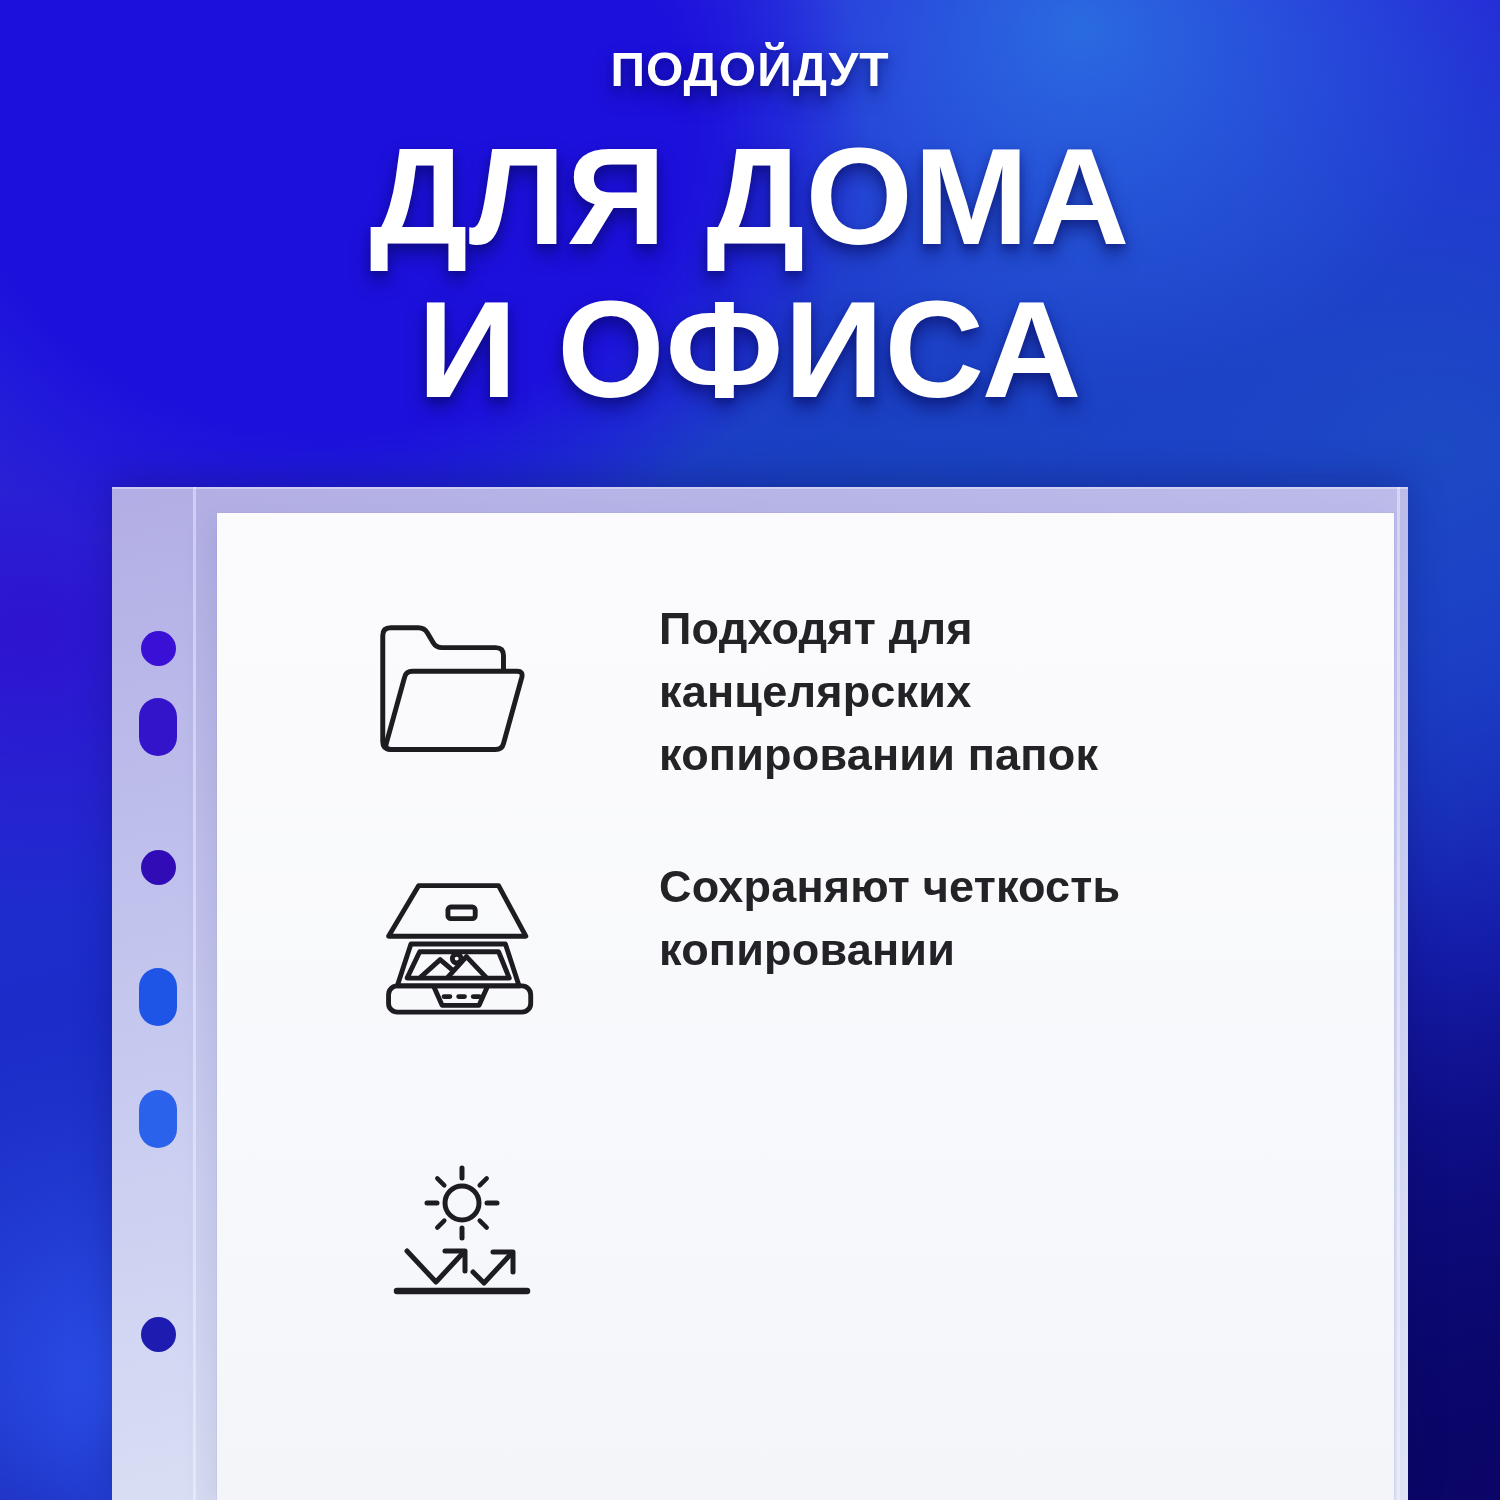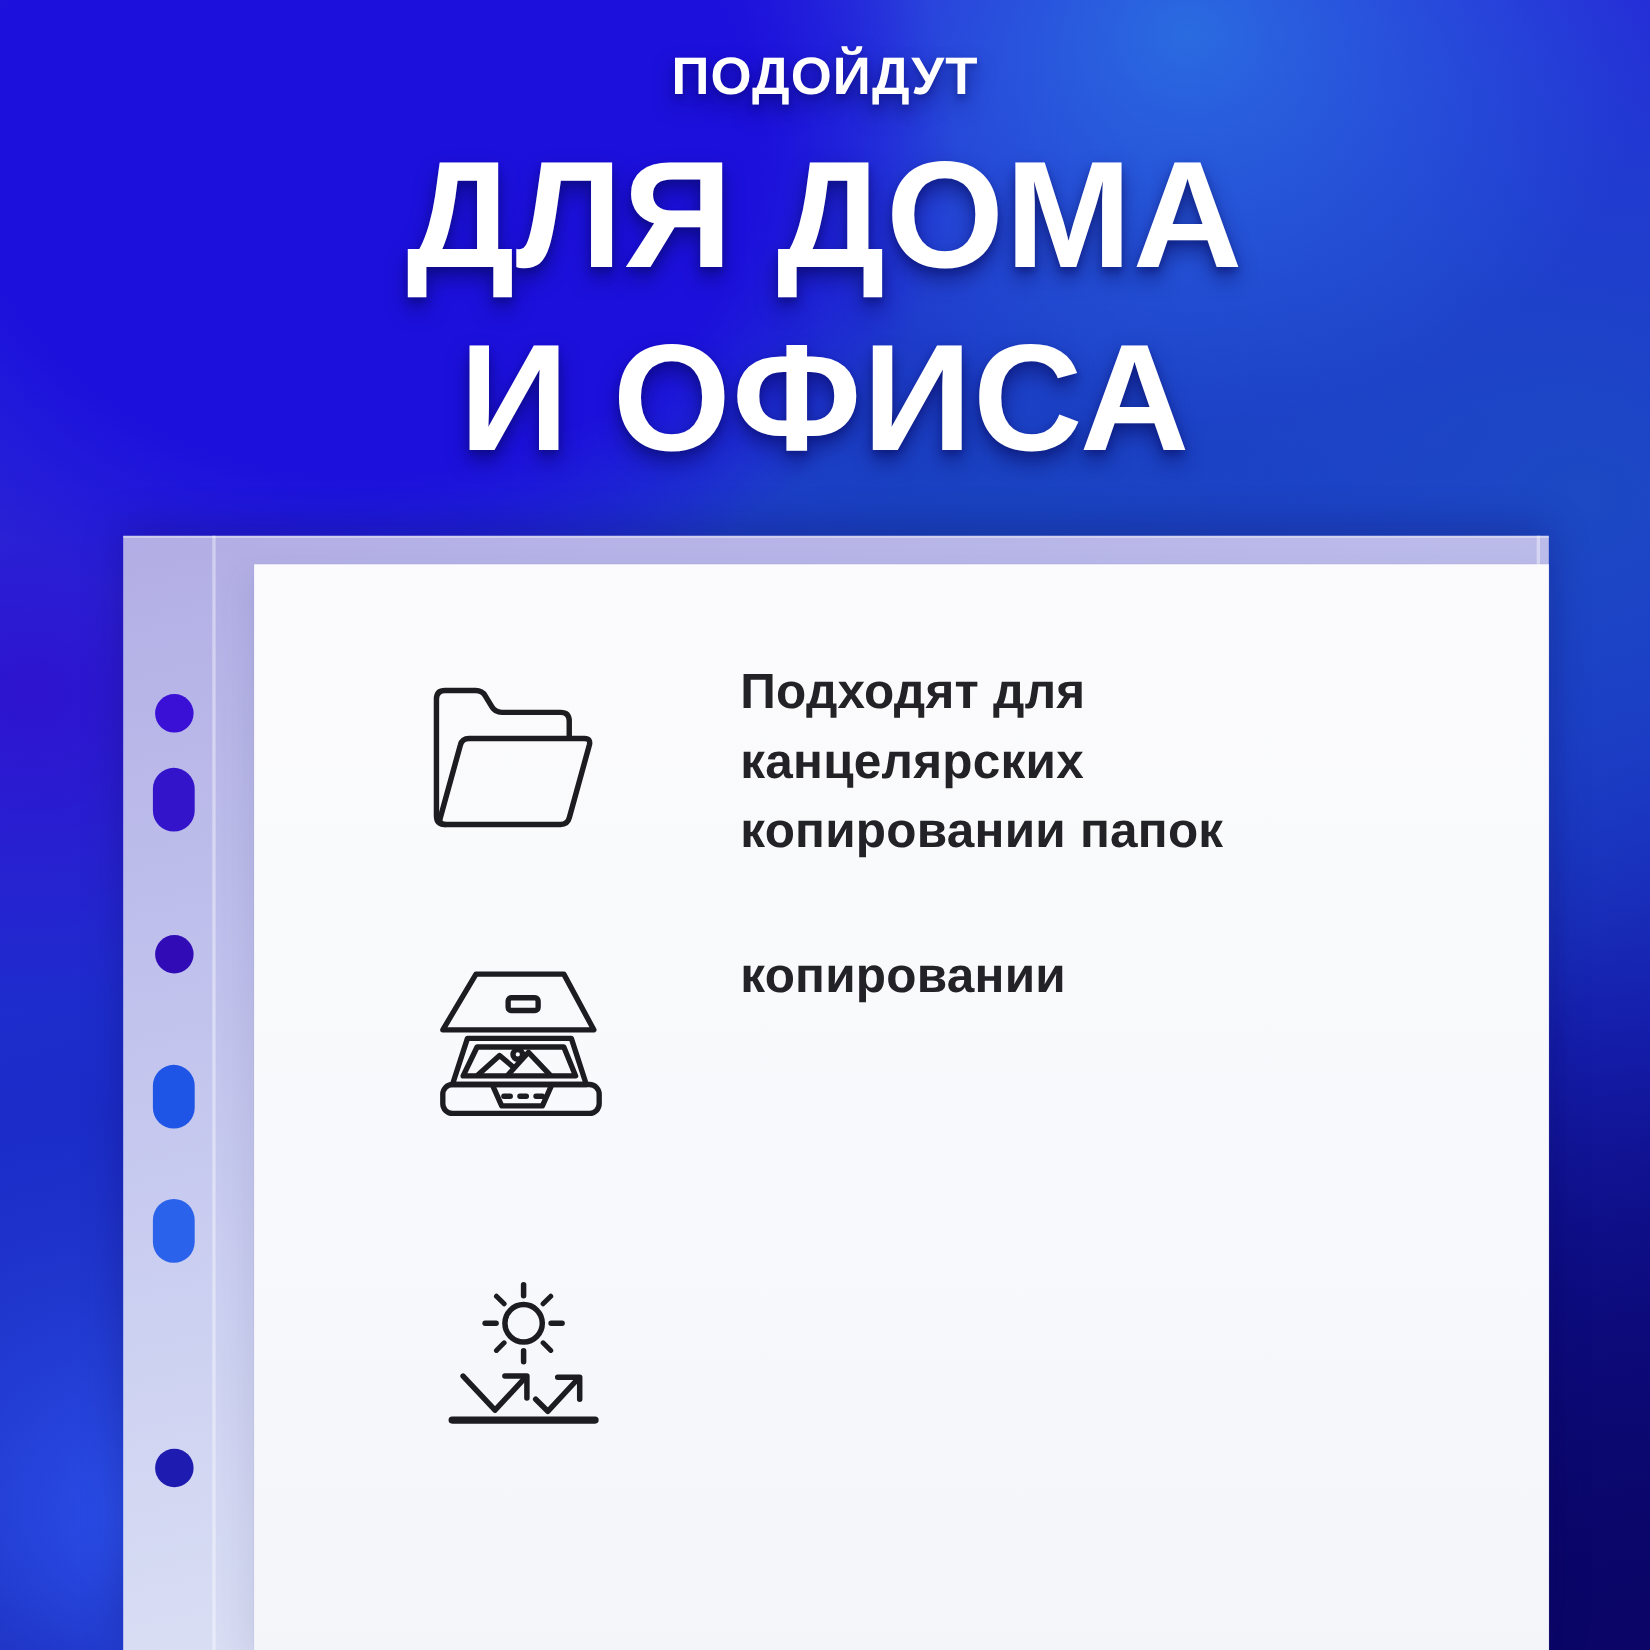--- a/index.html
+++ b/index.html
@@ -16,21 +16,21 @@
       radial-gradient(50% 45% at 100% 100%,#0a0566 0%, rgba(10,5,102,0) 80%),
       linear-gradient(165deg,#2b1fd8 0%,#2430da 30%,#1b2cc8 55%,#101294 80%,#0a0870 100%);
   }
 
   
   .headline{position:absolute;left:0;right:0;top:18px;text-align:center;color:#fff;
     font-weight:700;letter-spacing:1px;
     text-shadow:0 10px 18px rgba(8,10,90,.55),0 4px 6px rgba(8,10,90,.30);}
   .headline .h1{font-size:48px;line-height:104px;}
   .headline .h2{font-size:138px;line-height:148px;}
-  .headline .h3{font-size:138px;line-height:158px;margin-top:13px;}
+  .headline .h3{font-size:138px;line-height:158px;margin-top:0;}
 
   
   .pocket{position:absolute;left:112px;top:487px;width:1296px;height:1013px;
     background:linear-gradient(168deg,#b2aee5 0%,#bfc0ec 30%,#ccd0f1 55%,#d9def4 80%,#e0e4f6 100%);
     box-shadow:inset 0 2px 0 rgba(255,255,255,.35),0 -8px 34px rgba(15,8,80,.28);}
   .seam{position:absolute;top:0;bottom:0;width:3px;background:rgba(255,255,255,.40);}
   .seam-left{left:81px;}
   .seam-right{left:1285px;}
 
   
@@ -38,21 +38,21 @@
   .shape-circle{width:35px;height:35px;border-radius:50%;}
   .shape-oblong{width:38px;height:58px;border-radius:19px;}
   .hole-1{left:29px;top:144px;}
   .hole-2{left:27px;top:211px;}
   .hole-3{left:29px;top:363px;}
   .hole-4{left:27px;top:481px;}
   .hole-5{left:27px;top:603px;}
   .hole-6{left:29px;top:830px;}
 
   
-  .paper{position:absolute;left:119px;top:26px;width:1177px;height:987px;
+  .paper{position:absolute;left:105px;top:26px;width:1177px;height:987px;
     background:linear-gradient(180deg,#fbfbfd 0%,#f8f9fc 60%,#f3f5f9 100%);
     box-shadow:0 0 0 1px rgba(140,140,190,.10),-10px 10px 26px rgba(70,70,130,.10);}
 
   .icon{position:absolute;}
   .icon svg{display:block;}
   .ftext{position:absolute;font-size:45px;line-height:63px;font-weight:600;
     color:#232327;letter-spacing:.2px;white-space:nowrap;}
   .ftext span{display:block;}
 
   .icon-folder {left:144px;top:97px;}
@@ -106,20 +106,21 @@
           <path d="M49 84 L130 84 L141 111 L36 111 Z"></path>
           <circle cx="87" cy="91" r="4.5"></circle>
           <path d="M50 110 L70 92 L83 103"></path>
           <path d="M78 110 L97 89 L117 110"></path>
           <rect x="17" y="119" width="146" height="27" rx="9"></rect>
           <path d="M64 121 L72 139 L110 139 L118 121"></path>
           <path d="M74 130 L80 130 M89 130 L95 130 M104 130 L110 130"></path>
         </svg>
       </div>
       <div class="ftext text-scanner">
+        <span>Сохраняют четкость</span>
         <span>копировании</span>
       </div>
 
       <div class="icon icon-sun">
         <svg width="190" height="190" viewBox="0 0 190 190" fill="none" stroke="#1d1d21" stroke-width="5" stroke-linecap="round" stroke-linejoin="round">
           <circle cx="88" cy="57" r="17"></circle>
           <path d="M88 22 L88 32 M88 82 L88 92 M53 57 L63 57 M113 57 L123 57"></path>
           <path d="M63.3 32.3 L70.3 39.3 M105.7 39.3 L112.7 32.3 M63.3 81.7 L70.3 74.7 M105.7 74.7 L112.7 81.7" stroke-width="4.5"></path>
           <path d="M33 105 L62 136 L88 108"></path>
           <path d="M71 105 L91 105 L91 125"></path>

